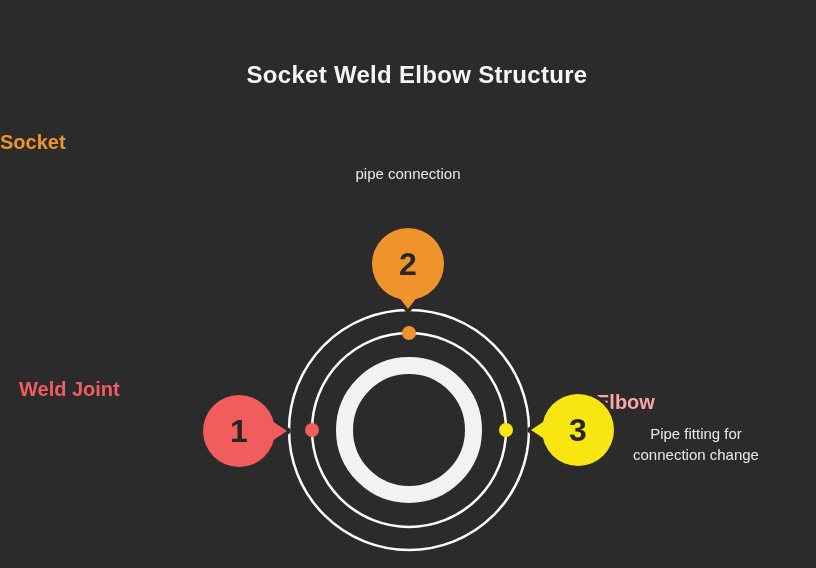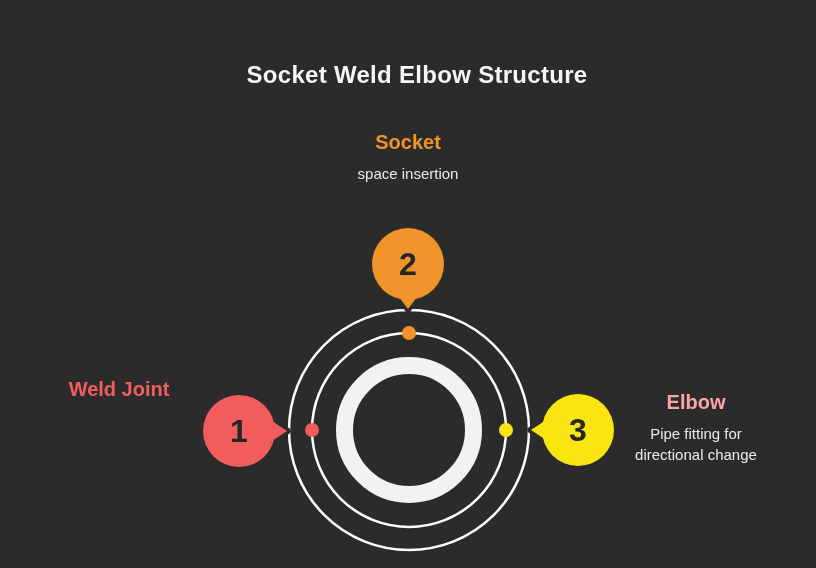--- a/index.html
+++ b/index.html
@@ -22,21 +22,20 @@
     width: 816px;
     text-align: center;
     font-size: 24px;
     font-weight: 700;
     color: #f5f5f5;
     letter-spacing: 0.3px;
     margin: 9px;
   }
   .section-label {
     position: absolute;
-    text-align: center;
     font-size: 20px;
     font-weight: 700;
     margin: 0;
   }
   .section-desc {
     position: absolute;
     text-align: center;
     font-size: 15px;
     line-height: 21px;
     color: #e9e9e9;
@@ -67,29 +66,29 @@
 </style>
 </head>
 <body>
 
 <div class="canvas">
 
   <h1 class="title">Socket Weld Elbow Structure</h1>
 
   <h2 class="section-label socket-label">Socket</h2>
   <p class="section-desc socket-desc">
-    <span>space insertion</span>
+    <span>pipe connection</span>
   </p>
 
   <h2 class="section-label weld-label">Weld Joint</h2>
 
   <h2 class="section-label elbow-label">Elbow</h2>
   <p class="section-desc elbow-desc">
     <span>Pipe fitting for</span>
-    <span>directional change</span>
+    <span>connection change</span>
   </p>
 
   <svg class="diagram" width="816" height="568" viewBox="0 0 816 568">
 
     <circle cx="409" cy="430" r="120" fill="none" stroke="#fdfdfd" stroke-width="2.5"></circle>
     <circle cx="409" cy="430" r="97" fill="none" stroke="#fdfdfd" stroke-width="2.5"></circle>
 
     <circle cx="409" cy="430" r="64.5" fill="none" stroke="#f2f2f2" stroke-width="17"></circle>
 
     <circle cx="312" cy="430" r="7" fill="#f15d5d"></circle>

